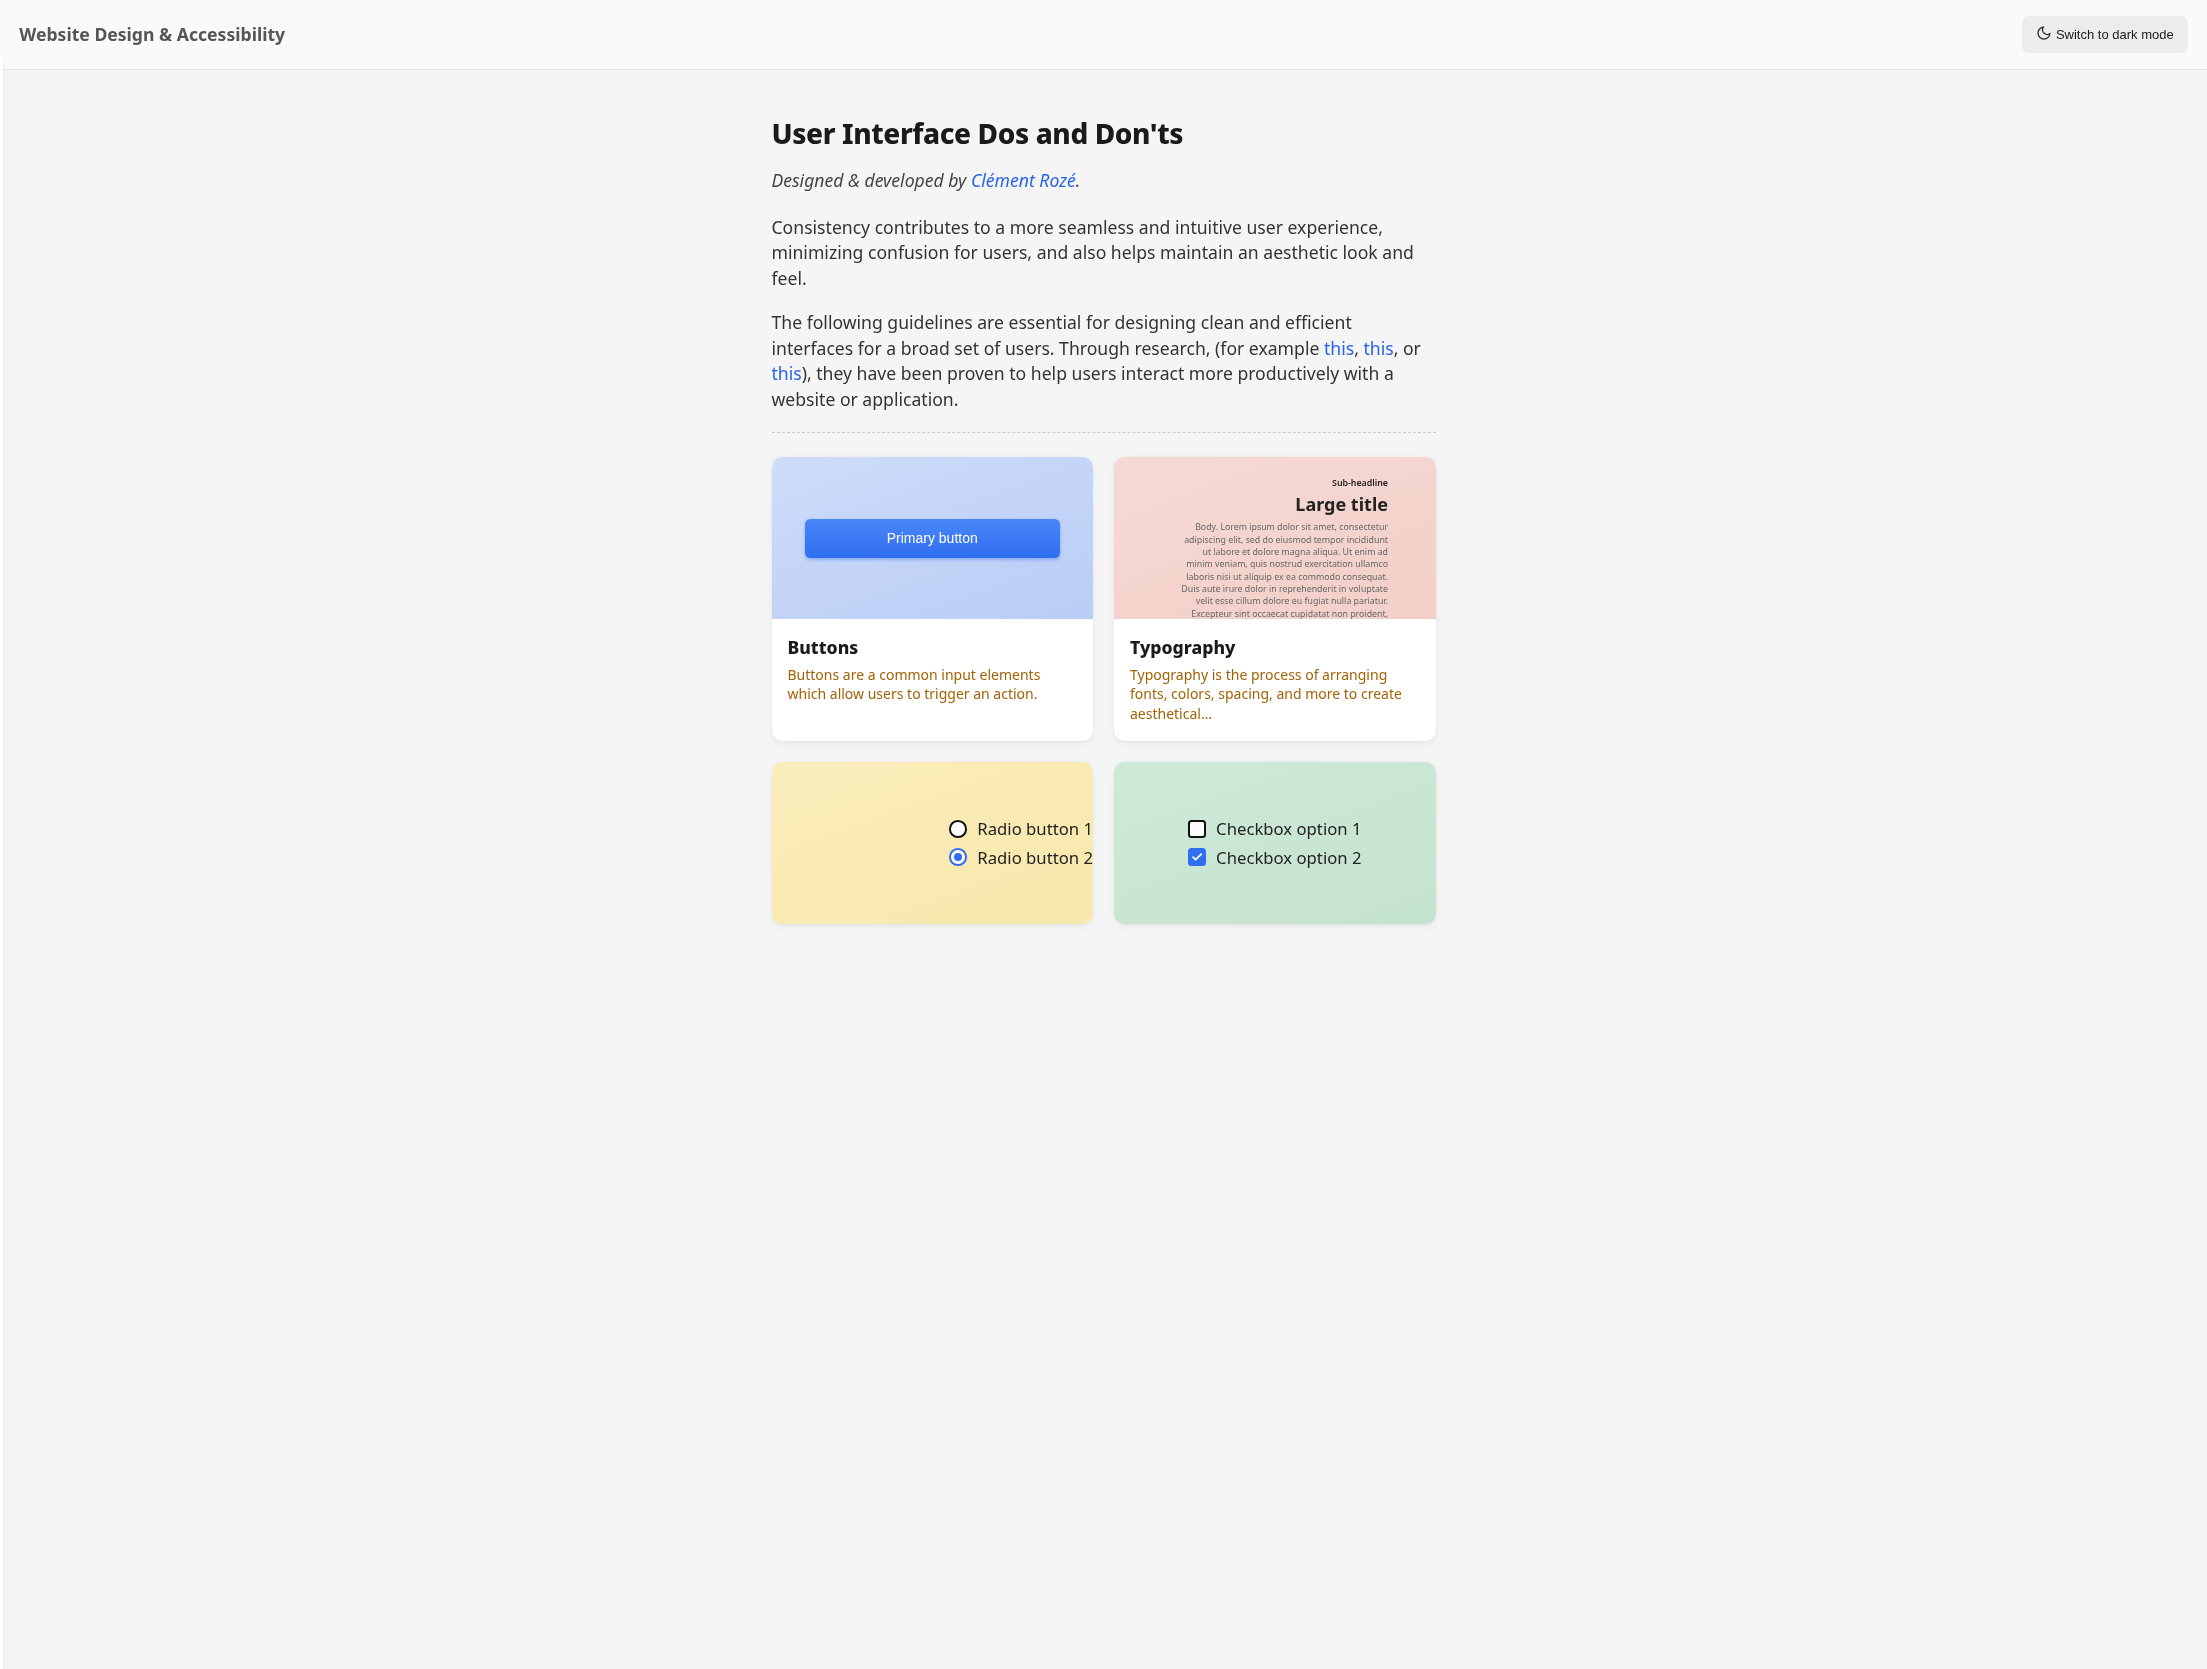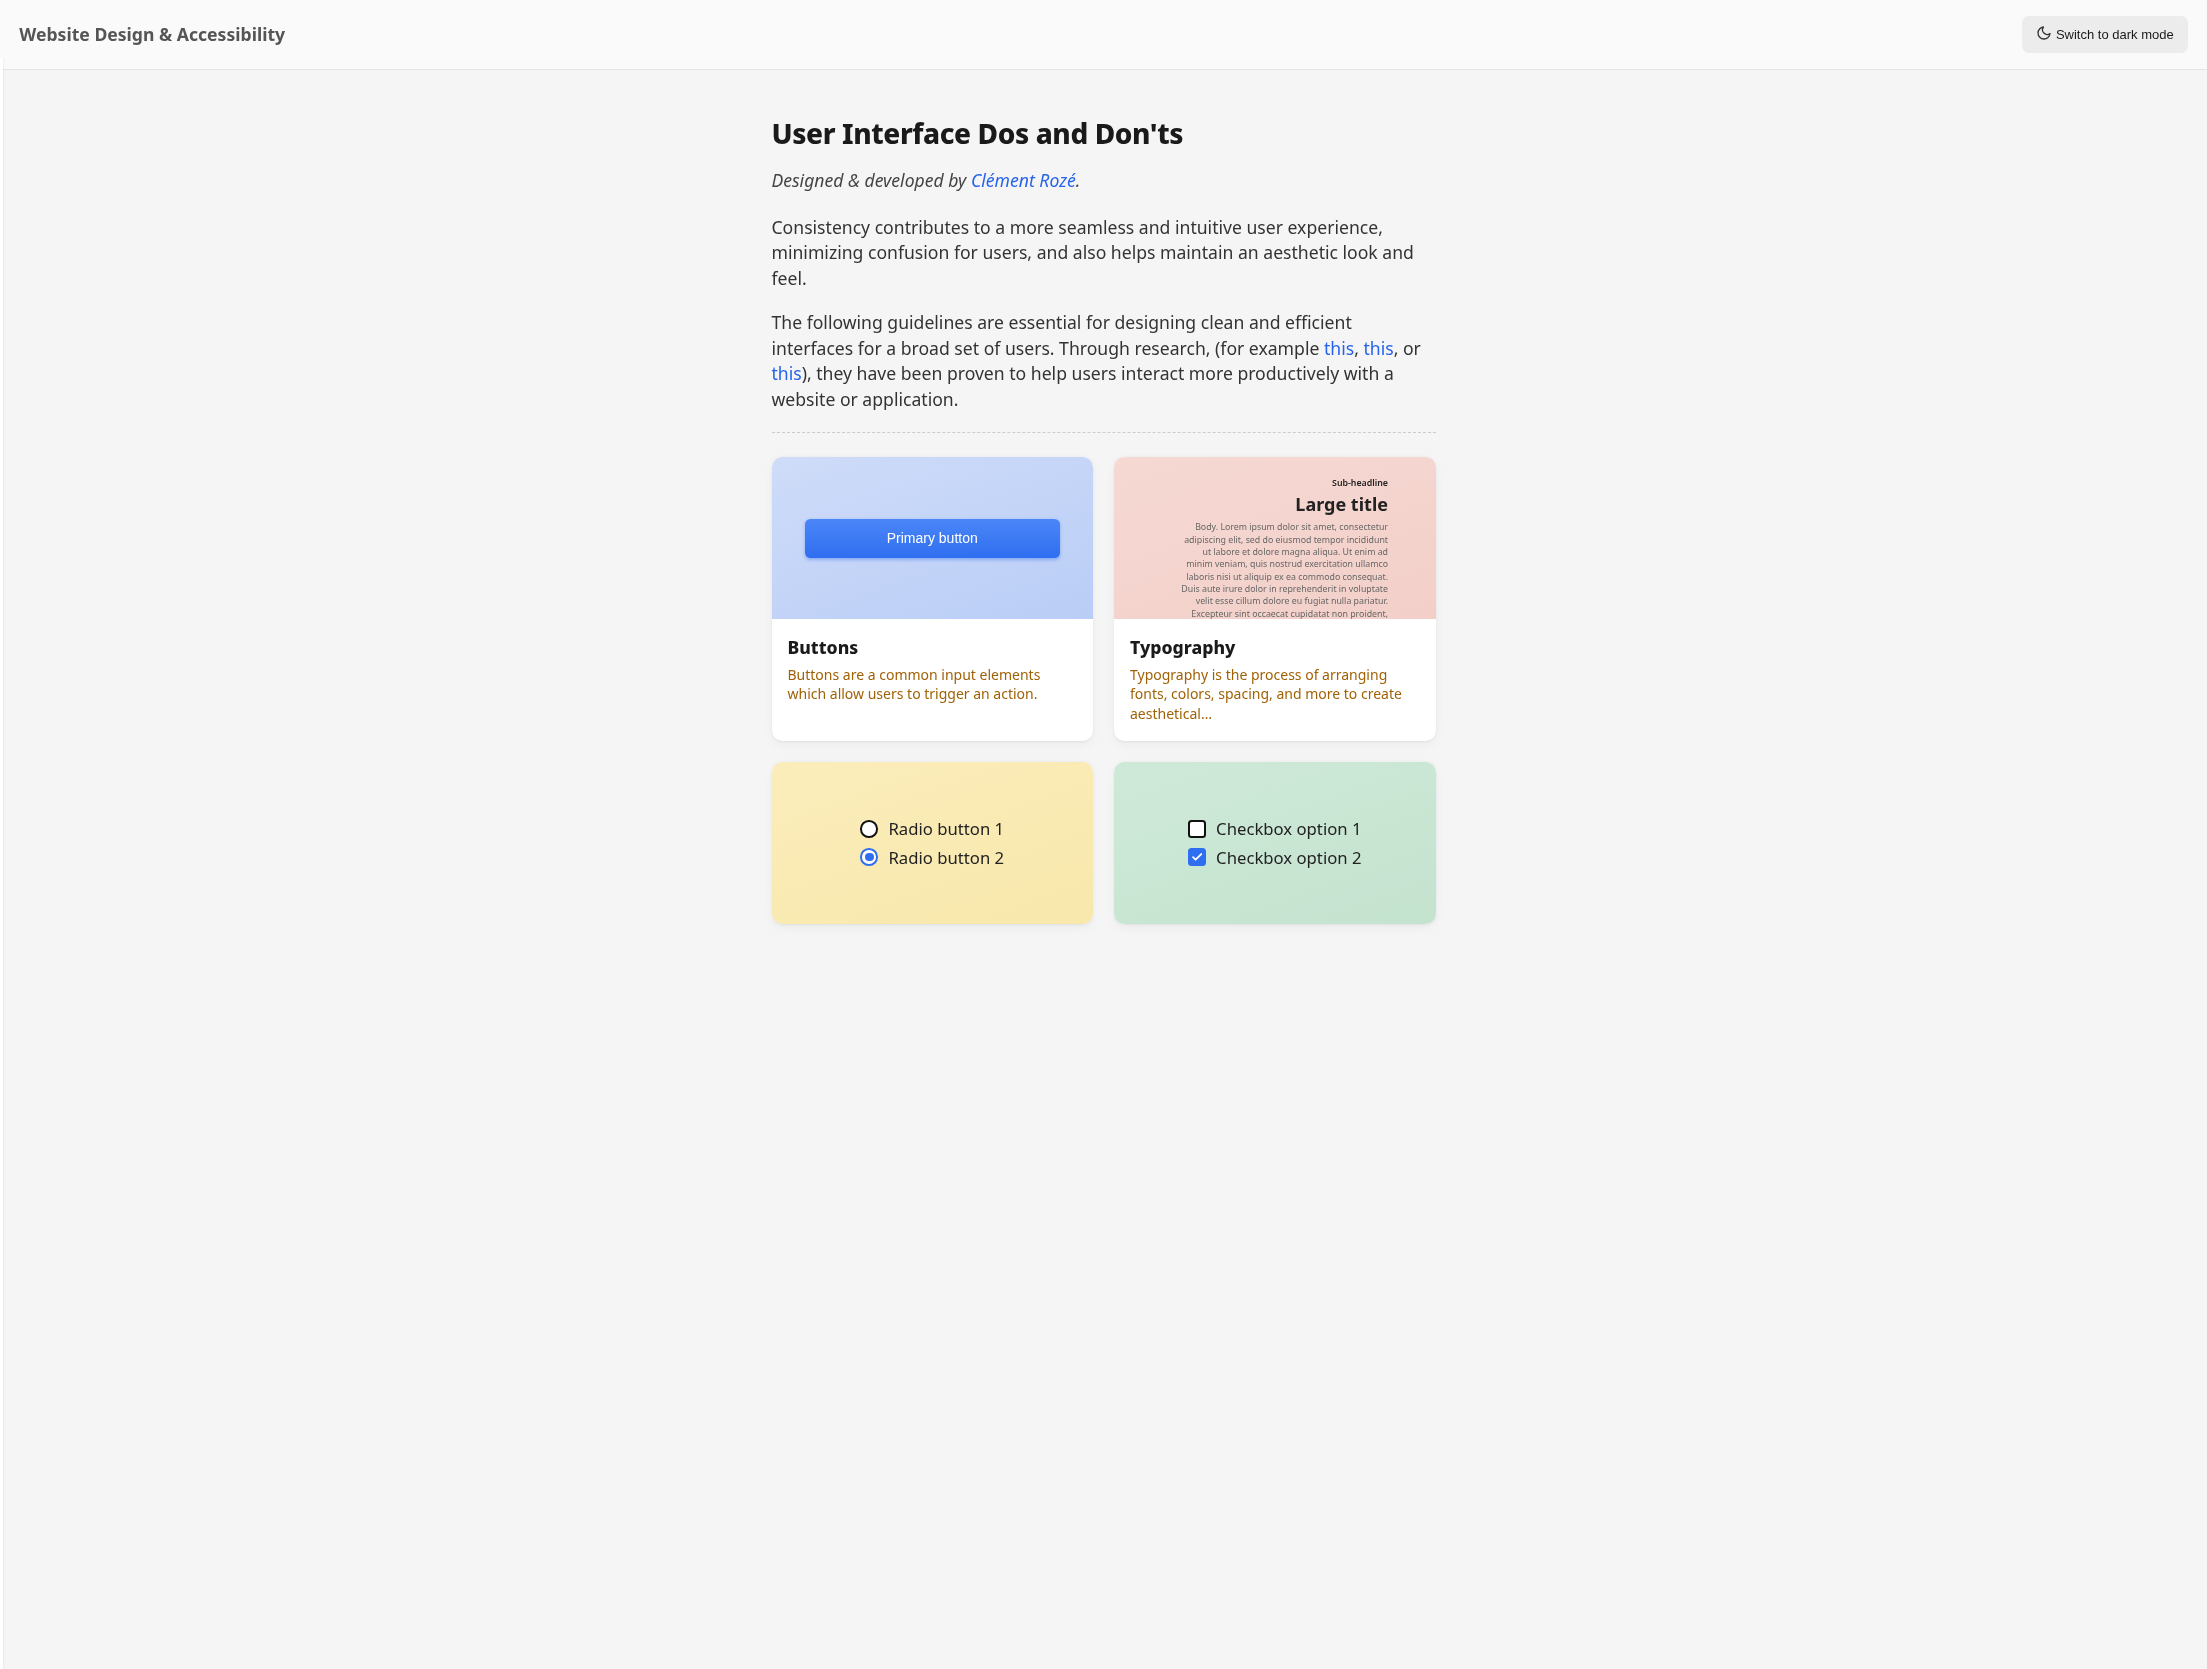--- a/index.html
+++ b/index.html
@@ -81,21 +81,21 @@
     height: 162px;
     display: flex;
     flex-direction: column;
     align-items: center;
     justify-content: center;
     position: relative;
     overflow: hidden;
   }
   .illus-blue { background: linear-gradient(160deg, #cfdcf9 0%, #b9cdf6 100%); }
   .illus-pink { background: linear-gradient(160deg, #f6d9d3 0%, #f3cfc9 100%); align-items:stretch; justify-content:flex-start; padding: 19.3px 0 0 63px; text-align: right;}
-  .illus-yellow { background: linear-gradient(160deg, #fbedbb 0%, #f8e8ac 100%); }
+  .illus-yellow { background: linear-gradient(160deg, #fbedbb 0%, #f8e8ac 100%); align-items: flex-end; }
   .illus-green { background: linear-gradient(160deg, #cfe9d8 0%, #c4e3cf 100%); }
   .primary-btn {
     background: linear-gradient(180deg,#4b86f7 0%, #2f6ef0 100%);
     color: #fff;
     border: none;
     padding: 11.4px 0;
     width: 255px;
     border-radius: 5.3px;
     font-size: 14px;
     font-weight: 500;

